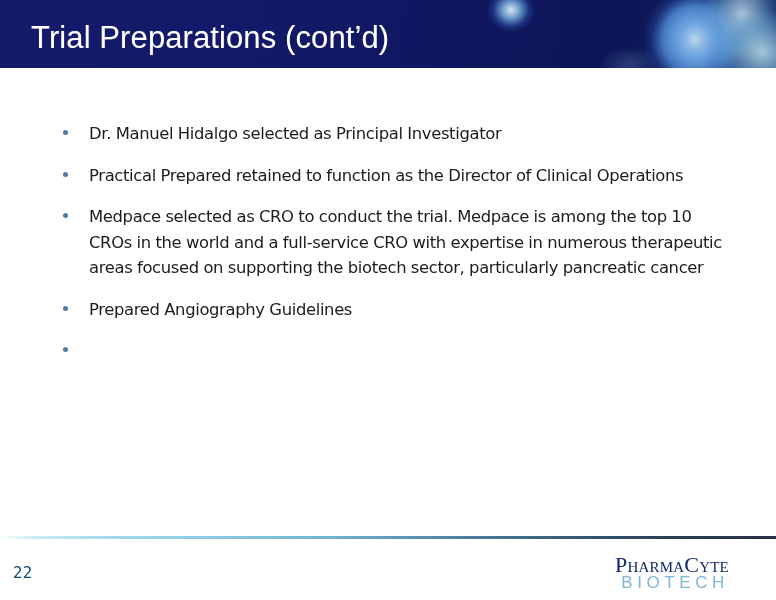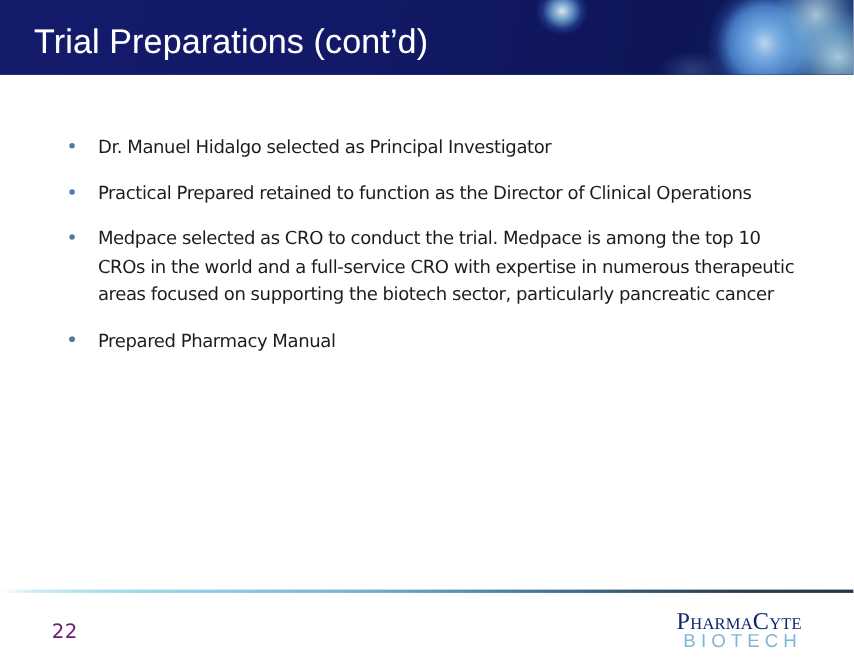--- a/index.html
+++ b/index.html
@@ -114,25 +114,25 @@
     left: 0;
     top: 536px;
     width: 776px;
     height: 3px;
     background: linear-gradient(90deg,
         #ffffff 0%, #cdecf4 4%, #a9dced 12%, #8fcfe6 24%,
         #72b4ce 42%, #4d7f9f 60%, #33556f 76%, #2a3c52 88%, #273448 100%);
   }
   .page-number {
     position: absolute;
-    left: 47px;
+    left: 13px;
     top: 564px;
-    color: #701a75;
+    color: #0c4a6e;
     font-family: "DejaVu Sans", "Liberation Sans", sans-serif;
-    font-size: 18px;
+    font-size: 15px;
     letter-spacing: 0.3px;
   }
 
   
   .brand-logo {
     position: absolute;
     left: 583px;
     top: 554px;
     width: 146px;
     text-align: right;
@@ -178,24 +178,24 @@
     <li class="bullet-item">
       <span class="bullet-dot"></span>
       <span>Practical Prepared retained to function as the Director of Clinical Operations</span>
     </li>
     <li class="bullet-item">
       <span class="bullet-dot"></span>
       <span>Medpace selected as CRO to conduct the trial. Medpace is among the top 10 CROs in the world and a full-service CRO with expertise in numerous therapeutic areas focused on supporting the biotech sector, particularly pancreatic cancer</span>
     </li>
     <li class="bullet-item">
       <span class="bullet-dot"></span>
-    </li>
-    <li class="bullet-item">
-      <span class="bullet-dot"></span>
-      <span>Prepared Pharmacy Manual</span>
+      <span>Prepared Angiography Guidelines</span>
+    </li>
+    <li class="bullet-item">
+      <span class="bullet-dot"></span>
     </li>
   </ul>
 </div>
 
 <div class="footer-rule"></div>
 
 <div class="page-number">22</div>
 
 <div class="brand-logo">
   <span class="brand-name">PharmaCyte</span>

